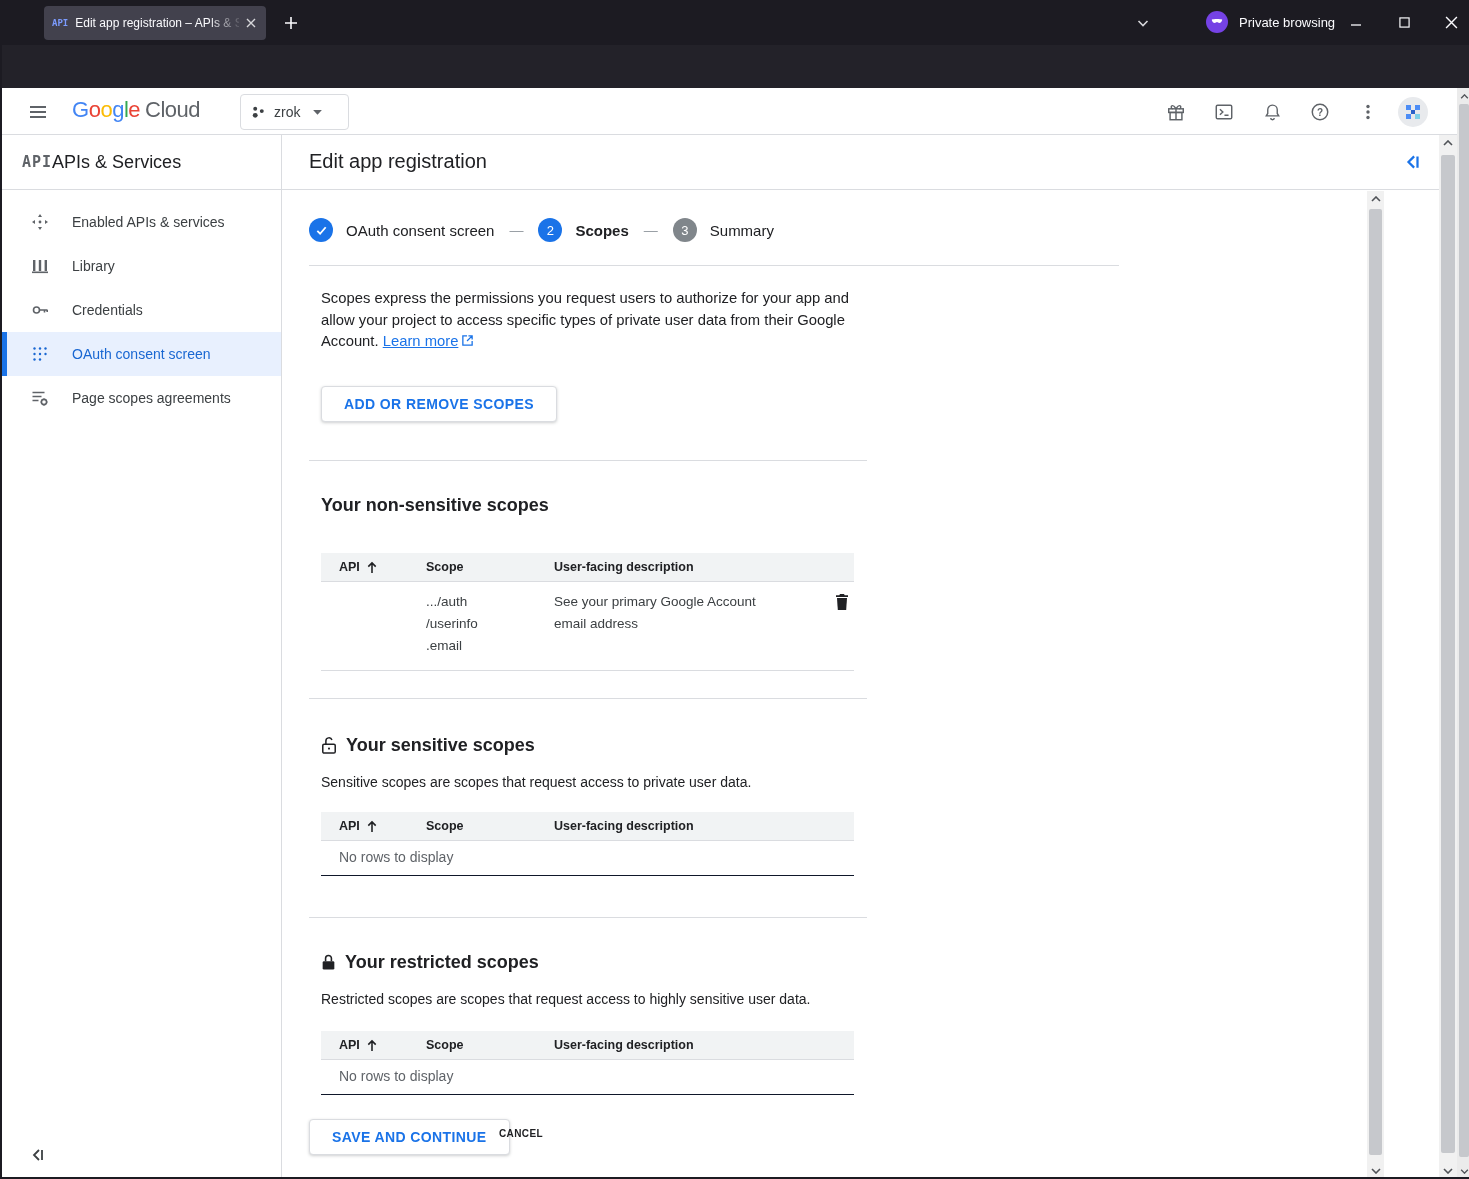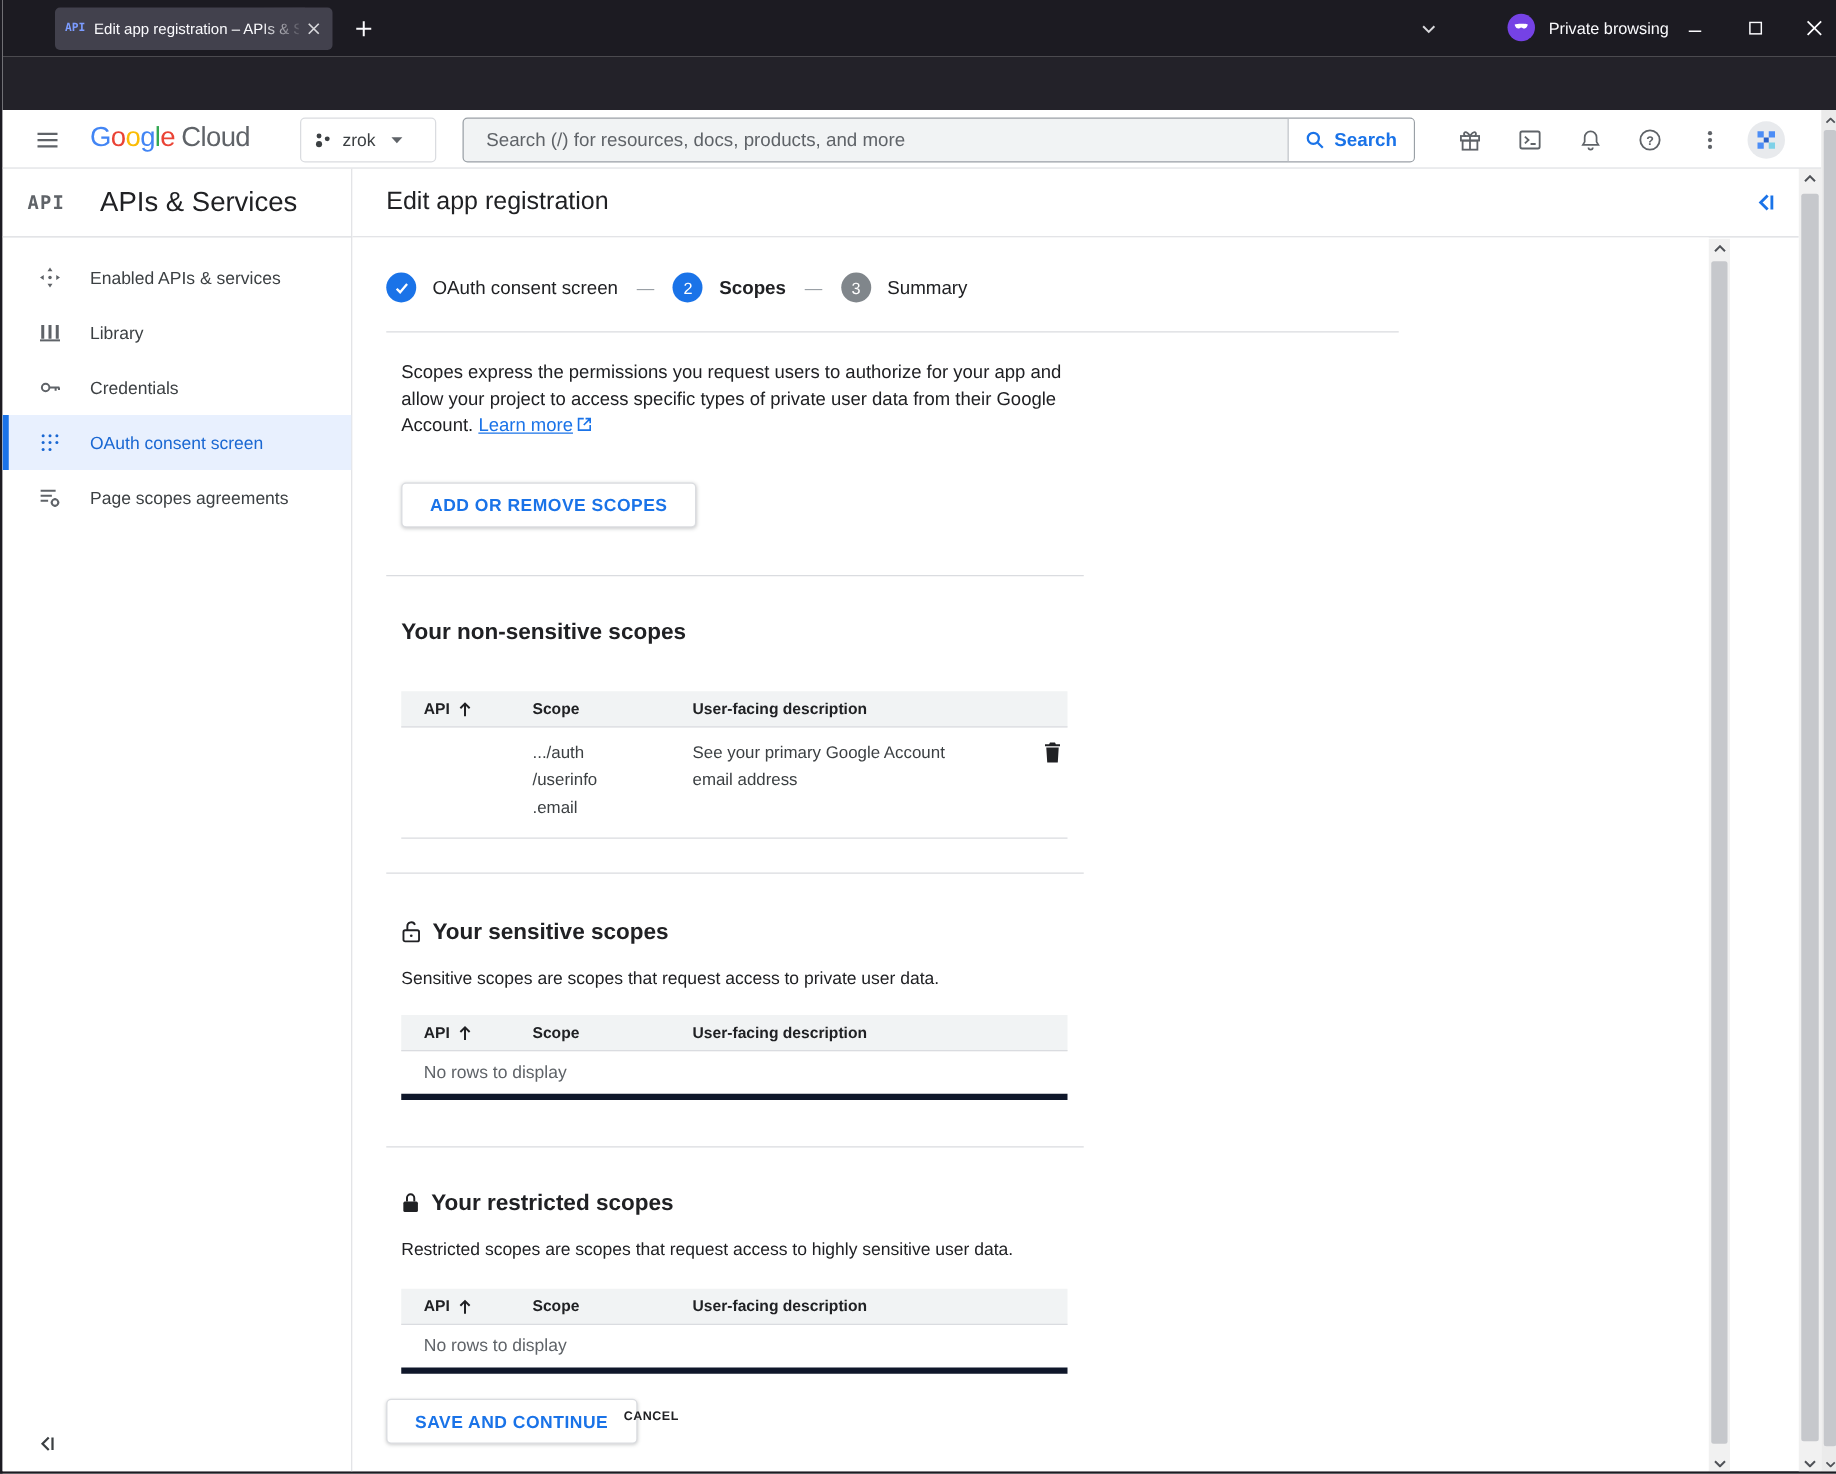--- a/index.html
+++ b/index.html
@@ -60,21 +60,21 @@
                    color:#1a73e8; font-size:15px; font-weight:600; gap:7px; }
   .gc-hicon { position:absolute; top:99px; width:26px; height:26px; display:flex; align-items:center; justify-content:center; color:#5f6368; }
   .hi-gift { left:1161px; } .hi-shell { left:1209px; } .hi-bell { left:1257px; } .hi-help { left:1305px; } .hi-kebab { left:1353px; }
   .gc-avatar { position:absolute; left:1396px; top:97px; width:30px; height:30px; border-radius:50%; background:#e8eaed;
                display:flex; align-items:center; justify-content:center; }
 
   
   .sidebar { position:absolute; left:0; top:135px; width:280px; height:1044px; background:#fff; border-right:1px solid #dadce0; }
   .sb-head { height:55px; display:flex; align-items:center; border-bottom:1px solid #dadce0; }
   .sb-logo { font-family:"DejaVu Sans Mono", monospace; font-weight:bold; font-size:15px; letter-spacing:1px; color:#5f6368; margin-left:20px; }
-  .sb-title { font-size:22px; color:#202124; margin-left:28px; }
+  .sb-title { font-size:18px; color:#202124; margin-left:0; }
   .sb-items { margin-top:10px; }
   .sb-item { height:44px; display:flex; align-items:center; color:#3c4043; font-size:14px; position:relative; cursor:pointer; }
   .sb-item .sb-icn { width:20px; margin-left:28px; margin-right:22px; color:#5f6368; display:flex; justify-content:center; }
   .sb-item.active { background:#e8f0fe; color:#1967d2; font-weight:500; }
   .sb-item.active .sb-icn { color:#1967d2; }
   .sb-item.active::before { content:""; position:absolute; left:0; top:0; bottom:0; width:5px; background:#1a73e8; }
   .sb-collapse { position:absolute; left:28px; bottom:16px; color:#3c4043; }
 
   
   .main-head { position:absolute; left:280px; top:135px; width:1157px; height:55px; background:#fff; border-bottom:1px solid #dadce0; }
@@ -119,21 +119,21 @@
 
   .scopes-table { position:absolute; left:39px; width:533px; }
   .tb1 { top:363px; } .tb2 { top:622px; } .tb3 { top:841px; }
   .tbl-header { display:grid; grid-template-columns:105px 128px 240px 1fr; align-items:center; background:#f1f3f4;
                 height:29px; border-bottom:1px solid #dadce0; font-size:12.5px; font-weight:700; color:#202124; }
   .tbl-header .c1 { padding-left:18px; display:flex; align-items:center; gap:6px; cursor:pointer; }
   .tbl-row { display:grid; grid-template-columns:105px 128px 240px 1fr; border-bottom:1px solid #dadce0;
              padding:9px 0 13px; font-size:13.5px; color:#3c4043; line-height:22px; }
   .tbl-row .desc { max-width:218px; }
   .tbl-row .actions { display:flex; justify-content:flex-end; padding-right:4px; padding-top:2px; }
-  .tbl-empty { border-bottom:5px solid #0f172a; padding:8px 0 10px 18px; font-size:14px; color:#5f6368; }
+  .tbl-empty { border-bottom:1px solid #0f172a; padding:8px 0 10px 18px; font-size:14px; color:#5f6368; }
 
   
   .vsb { position:absolute; background:#f1f1f1; }
   .sb-inner { left:1365px; top:191px; width:17px; height:988px; }
   .sb-console { left:1437px; top:135px; width:18px; height:1044px; }
   .sb-browser { left:1455px; top:88px; width:14px; height:1091px; background:#ebebeb; }
   .vsb .arr { position:absolute; left:0; width:100%; height:16px; display:flex; align-items:center; justify-content:center; color:#505358; }
   .vsb .arr.up { top:0; } .vsb .arr.down { bottom:0; }
   .vsb .thumb { position:absolute; left:2px; right:2px; background:#c6c8cc; border-radius:2px; }
 </style>
@@ -264,30 +264,20 @@
           <circle cx="11.5" cy="6.5" r="2.1"></circle>
         </svg>
     </span>
     <span class="gc-project-label">zrok</span>
     <span>
       <svg width="11" height="7" viewBox="0 0 12 8">
           <path d="M1 1l5 5.5L11 1z" fill="#5f6368"></path>
         </svg>
     </span>
   </div>
-  <div class="gc-search">
-    <input type="text" value="" placeholder="Search (/) for resources, docs, products, and more" style="">
-    <div class="gc-search-btn">
-      <svg width="16" height="16" viewBox="0 0 18 18">
-          <circle cx="7.5" cy="7.5" r="5" fill="none" stroke="#1a73e8" stroke-width="2"></circle>
-          <path d="M11.5 11.5L16 16" stroke="#1a73e8" stroke-width="2"></path>
-        </svg>
-      <span>Search</span>
-    </div>
-  </div>
   <div class="gc-hicon hi-gift">
     <svg width="20" height="20" viewBox="0 0 22 22" fill="none" stroke="currentColor" stroke-width="1.6">
         <rect x="3" y="7.5" width="16" height="4"></rect>
         <rect x="4.5" y="11.5" width="13" height="8"></rect>
         <path d="M11 7.5v12M7.5 7.5C5.5 7.5 5 4 7.2 4c1.8 0 2.8 2 3.8 3.5M14.5 7.5c2 0 2.5-3.5.3-3.5-1.8 0-2.8 2-3.8 3.5"></path>
       </svg>
   </div>
   <div class="gc-hicon hi-shell">
     <svg width="20" height="20" viewBox="0 0 22 22" fill="none" stroke="currentColor" stroke-width="1.6">
         <rect x="2.5" y="3.5" width="17" height="15" rx="1.5"></rect>

